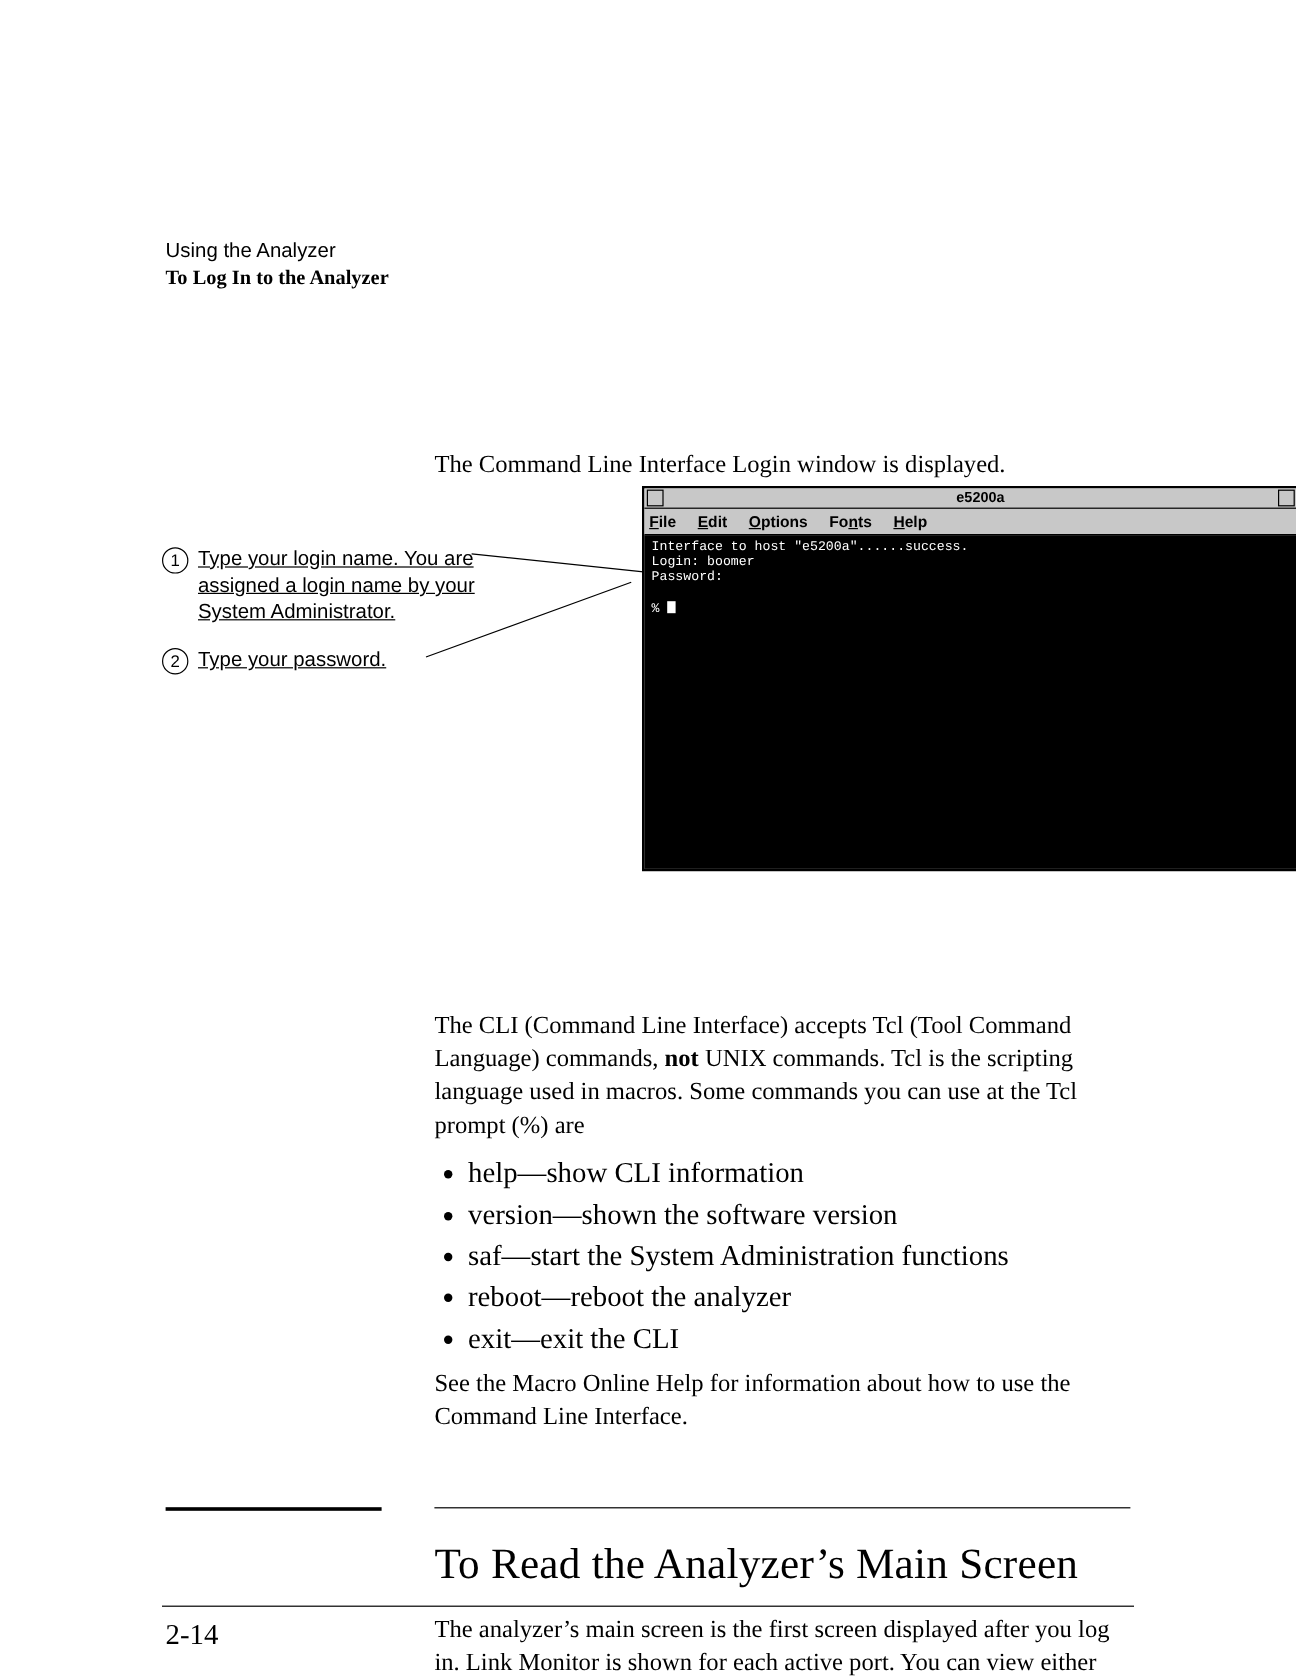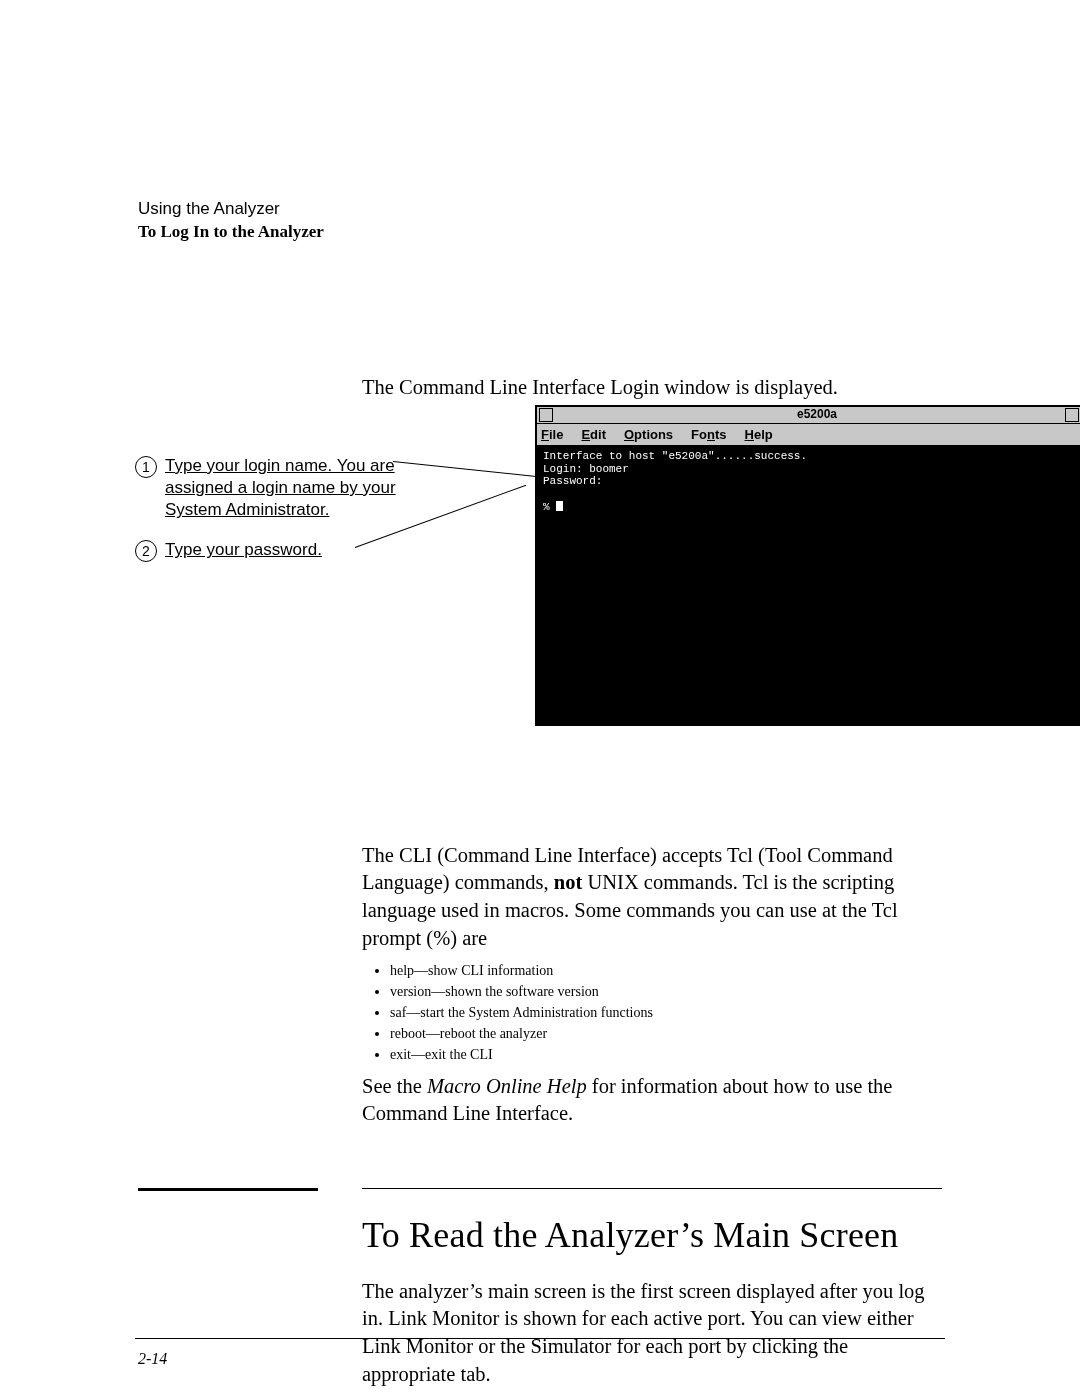--- a/index.html
+++ b/index.html
@@ -141,25 +141,25 @@
   }
   .paragraph {
     margin-bottom: 6px;
   }
   .paragraph b { font-weight: 700; }
   ul.cmds {
     margin: 10px 0 8px 0;
     padding-left: 28px;
   }
   ul.cmds li {
-    font-size: 14px;
+    font-size: 24px;
     line-height: 1.35;
     margin-bottom: 2px;
   }
-  .italic { font-style: italic; }
+  .italic { }
 
   
   .section {
     margin-top: 60px;
   }
   .section .thick-rule {
     height: 3px;
     background: #000;
     width: 180px;
     margin-left: -224px;
@@ -186,22 +186,21 @@
     left: 135px;
     right: 135px;
     top: 1338px;
     height: 1px;
     background: #000;
   }
   .page-num {
     position: absolute;
     left: 138px;
     top: 1350px;
-    font-size: 16px;
-    font-style: italic;
+    font-size: 24px;
   }
 </style>
 </head>
 <body>
 
 <div class="page">
 
   <div class="header-small">
     <div class="line1">Using the Analyzer</div>
     <div class="line2">To Log In to the Analyzer</div>

